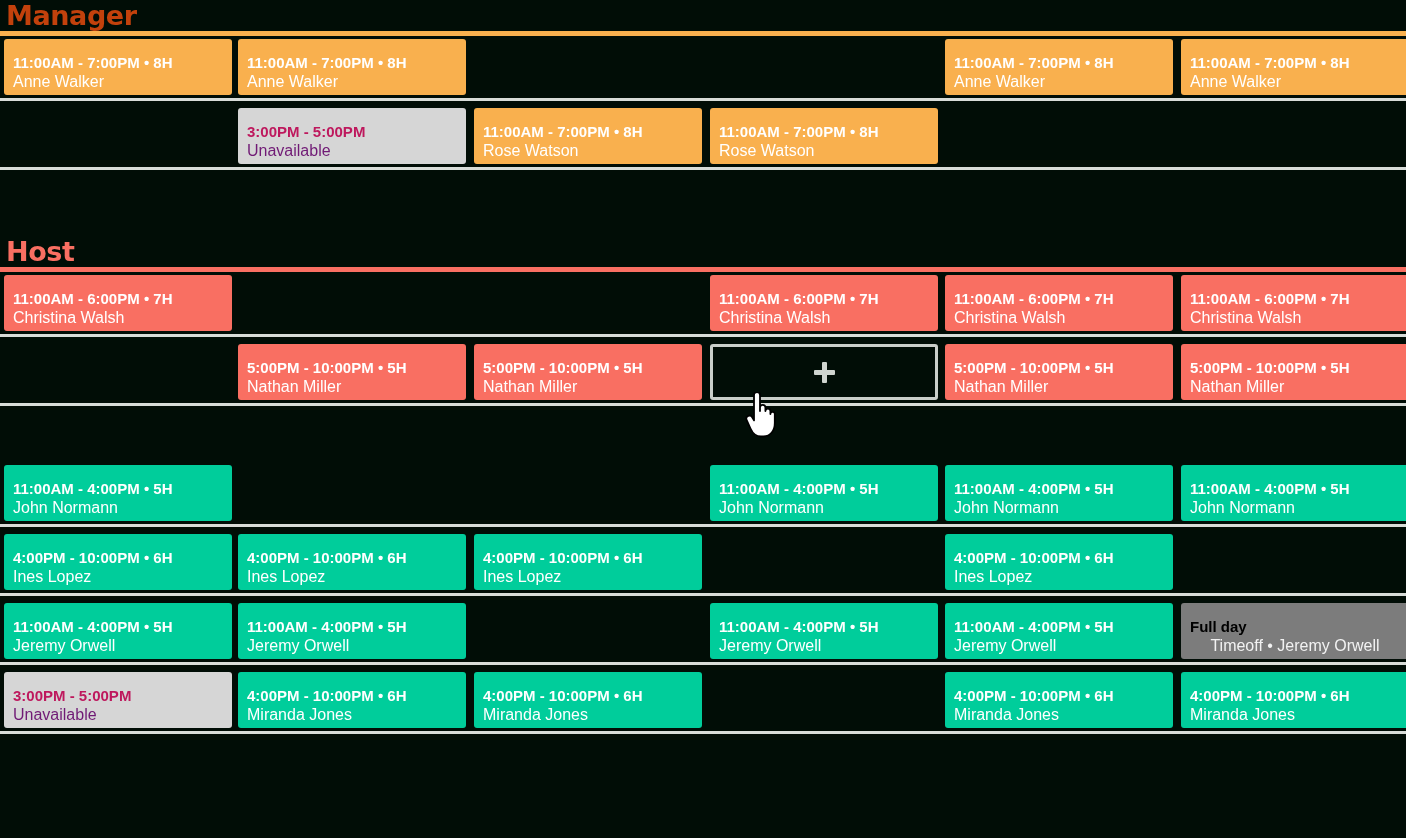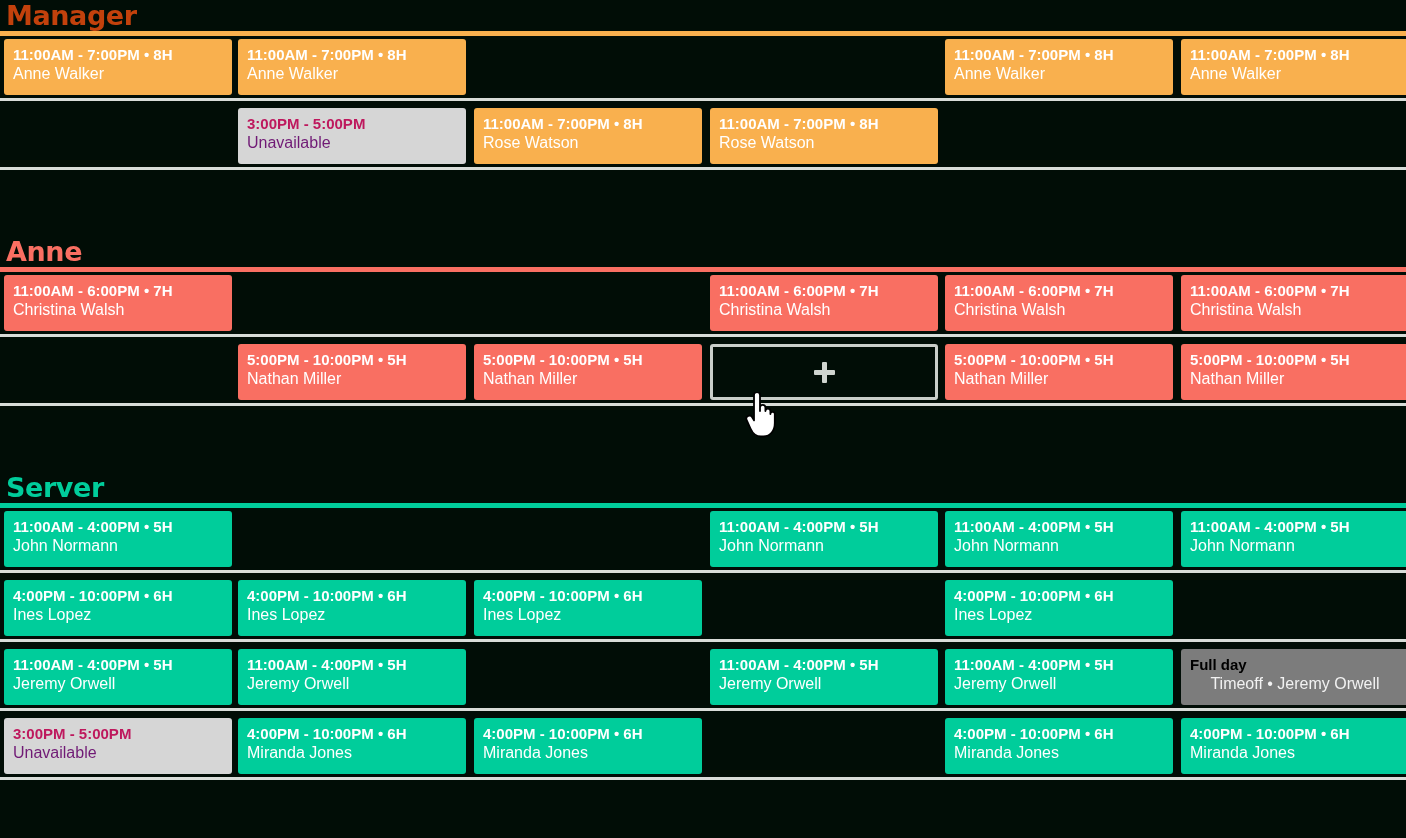--- a/index.html
+++ b/index.html
@@ -60,20 +60,21 @@
     height: 56px;
     border-radius: 3px;
     padding: 7px 9px 0 9px;
     overflow: hidden;
     line-height: 1.22;
   }
   .cell .ln1 {
     font-size: 15px;
     font-weight: 700;
     white-space: nowrap;
+    margin-top: 8px;
   }
   .cell .ln2 {
     font-size: 16px;
     font-weight: 400;
     white-space: nowrap;
   }
 
   .cell.shift-manager { background: #f9b04e; }
   .cell.shift-host    { background: #f96f62; }
   .cell.shift-server  { background: #00cd9b; }
@@ -163,21 +164,21 @@
         </div>
         <div class="cell shift-manager" style="left: 710px; width: 228px;">
           <div class="ln1">11:00AM - 7:00PM • 8H</div>
           <div class="ln2">Rose Watson</div>
         </div>
       </div>
       <div class="row-sep"></div>
     </div>
     <div class="section" style="position: absolute; left: 0px; top: 226px; width: 1406px;">
       <div class="section-head">
-        <div class="section-title" style="color: rgb(249, 111, 98);">Anne</div>
+        <div class="section-title" style="color: rgb(249, 111, 98);">Host</div>
         <div class="section-rule" style="background: rgb(249, 111, 98);"></div>
       </div>
       <div class="row">
         <div class="cell shift-host" style="left: 4px; width: 228px;">
           <div class="ln1">11:00AM - 6:00PM • 7H</div>
           <div class="ln2">Christina Walsh</div>
         </div>
         <div class="cell shift-host" style="left: 710px; width: 228px;">
           <div class="ln1">11:00AM - 6:00PM • 7H</div>
           <div class="ln2">Christina Walsh</div>
@@ -210,24 +211,20 @@
           <div class="ln2">Nathan Miller</div>
         </div>
         <div class="cell shift-host" style="left: 1181px; width: 228px;">
           <div class="ln1">5:00PM - 10:00PM • 5H</div>
           <div class="ln2">Nathan Miller</div>
         </div>
       </div>
       <div class="row-sep"></div>
     </div>
     <div class="section" style="position: absolute; left: 0px; top: 462px; width: 1406px;">
-      <div class="section-head">
-        <div class="section-title" style="color: rgb(0, 205, 155);">Server</div>
-        <div class="section-rule" style="background: rgb(0, 205, 155);"></div>
-      </div>
       <div class="row">
         <div class="cell shift-server" style="left: 4px; width: 228px;">
           <div class="ln1">11:00AM - 4:00PM • 5H</div>
           <div class="ln2">John Normann</div>
         </div>
         <div class="cell shift-server" style="left: 710px; width: 228px;">
           <div class="ln1">11:00AM - 4:00PM • 5H</div>
           <div class="ln2">John Normann</div>
         </div>
         <div class="cell shift-server" style="left: 945px; width: 228px;">

